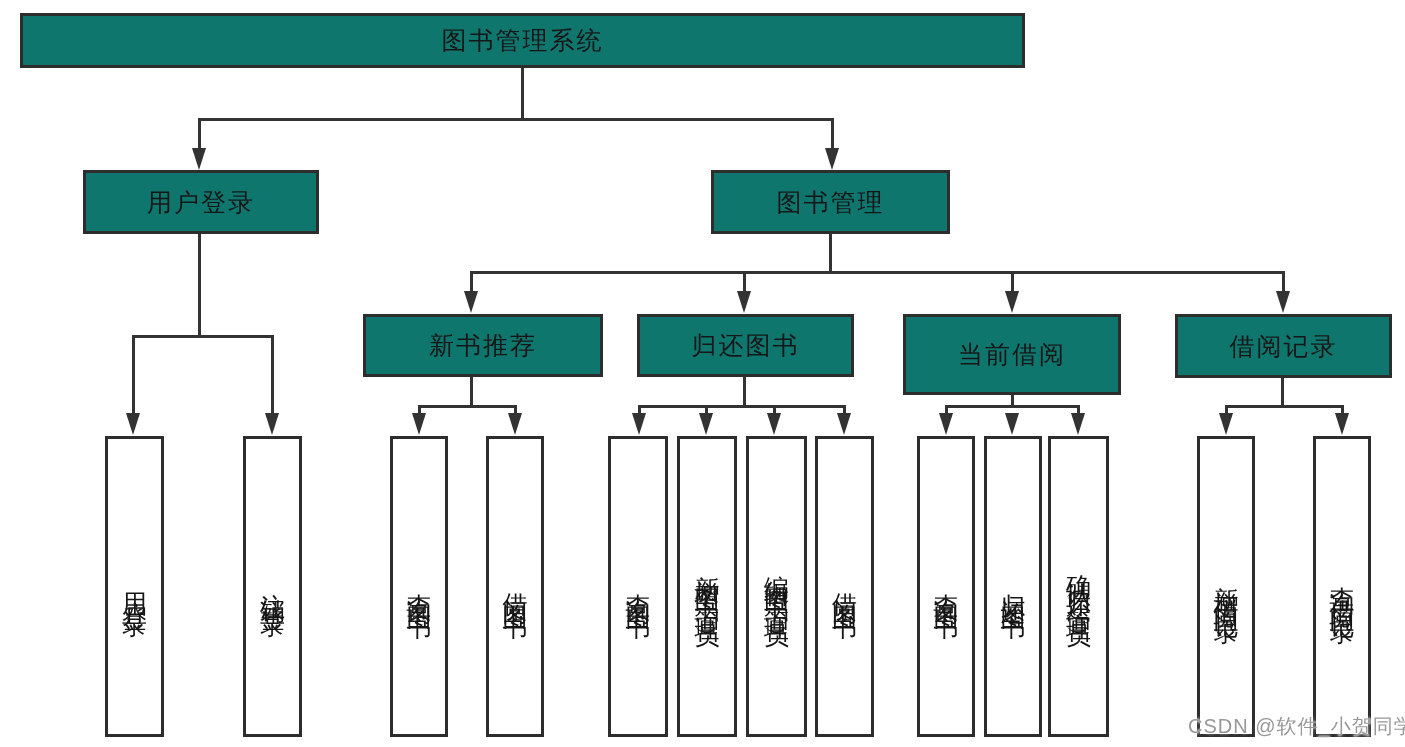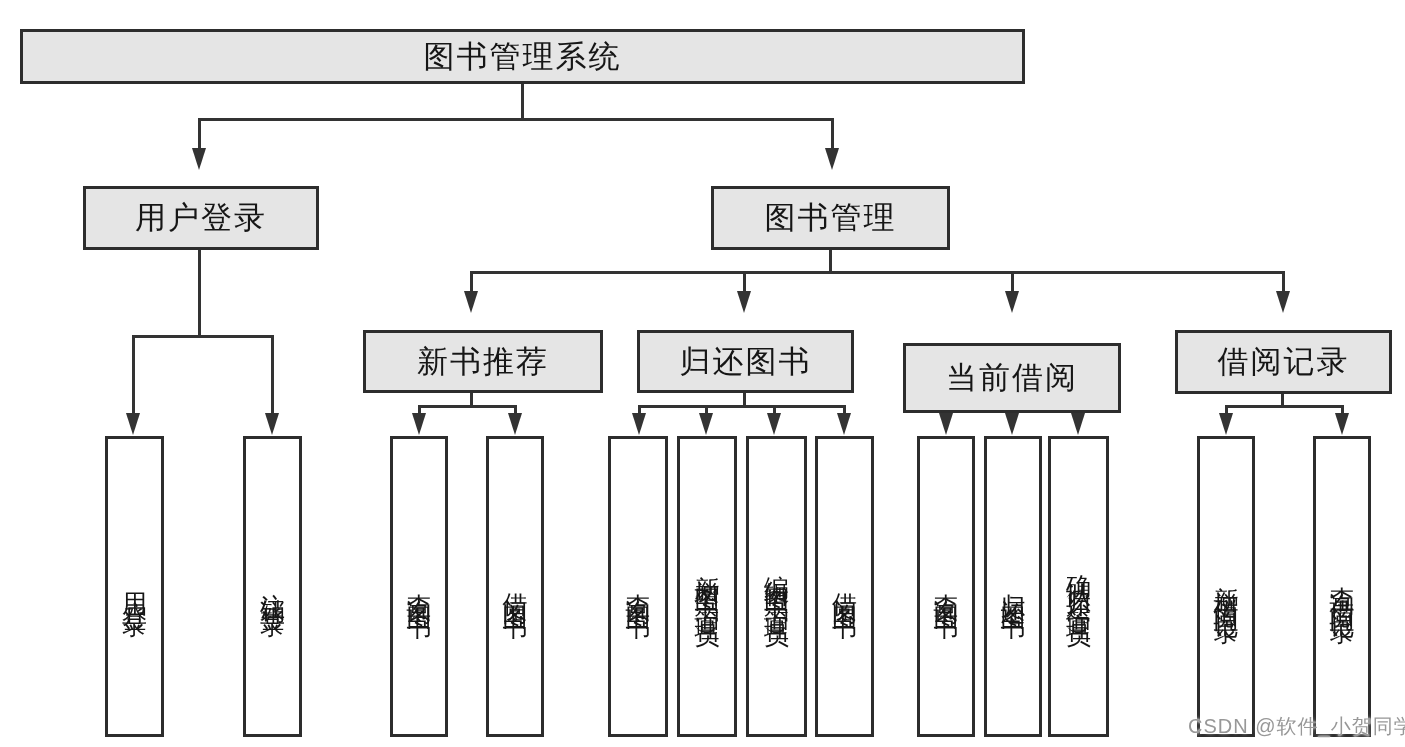--- a/index.html
+++ b/index.html
@@ -7,25 +7,24 @@
     position:relative;
     width:1405px;height:747px;
     background:#ffffff;
     font-family:"Liberation Sans","DejaVu Sans",sans-serif;
     color:#161616;
     overflow:hidden;
   }
   
   .hbox{
     position:absolute;box-sizing:border-box;
-    border:3px solid #2d2d2d;background:#e5e5e5;
+    border:3px solid #2d2d2d;background:#0f766e;
     display:flex;align-items:center;justify-content:center;
-    font-size:31px;letter-spacing:2px;color:#161616;
+    font-size:25px;letter-spacing:2px;color:#161616;
     z-index:2;
-    margin-top:16px;
   }
   
   .vbox{
     position:absolute;box-sizing:border-box;
     top:436px;height:301px;
     border:3px solid #2d2d2d;background:#ffffff;
     display:flex;align-items:center;justify-content:center;
     z-index:2;
   }
   .vbox span{
@@ -122,21 +121,21 @@
   <div class="hbox" style="left:711px;top:170px;width:239px;height:64px">
     <span>图书管理</span>
   </div>
 
   <div class="hbox" style="left:363px;top:314px;width:240px;height:63px">
     <span>新书推荐</span>
   </div>
   <div class="hbox" style="left:637px;top:314px;width:217px;height:63px">
     <span>归还图书</span>
   </div>
-  <div class="hbox" style="left:903px;top:327px;width:218px;height:70px">
+  <div class="hbox" style="left:903px;top:314px;width:218px;height:81px">
     <span>当前借阅</span>
   </div>
   <div class="hbox" style="left:1175px;top:314px;width:217px;height:64px">
     <span>借阅记录</span>
   </div>
 
   <div class="vbox" style="left:105px;width:59px">
     <span>用户登录</span>
   </div>
   <div class="vbox" style="left:243px;width:59px">

